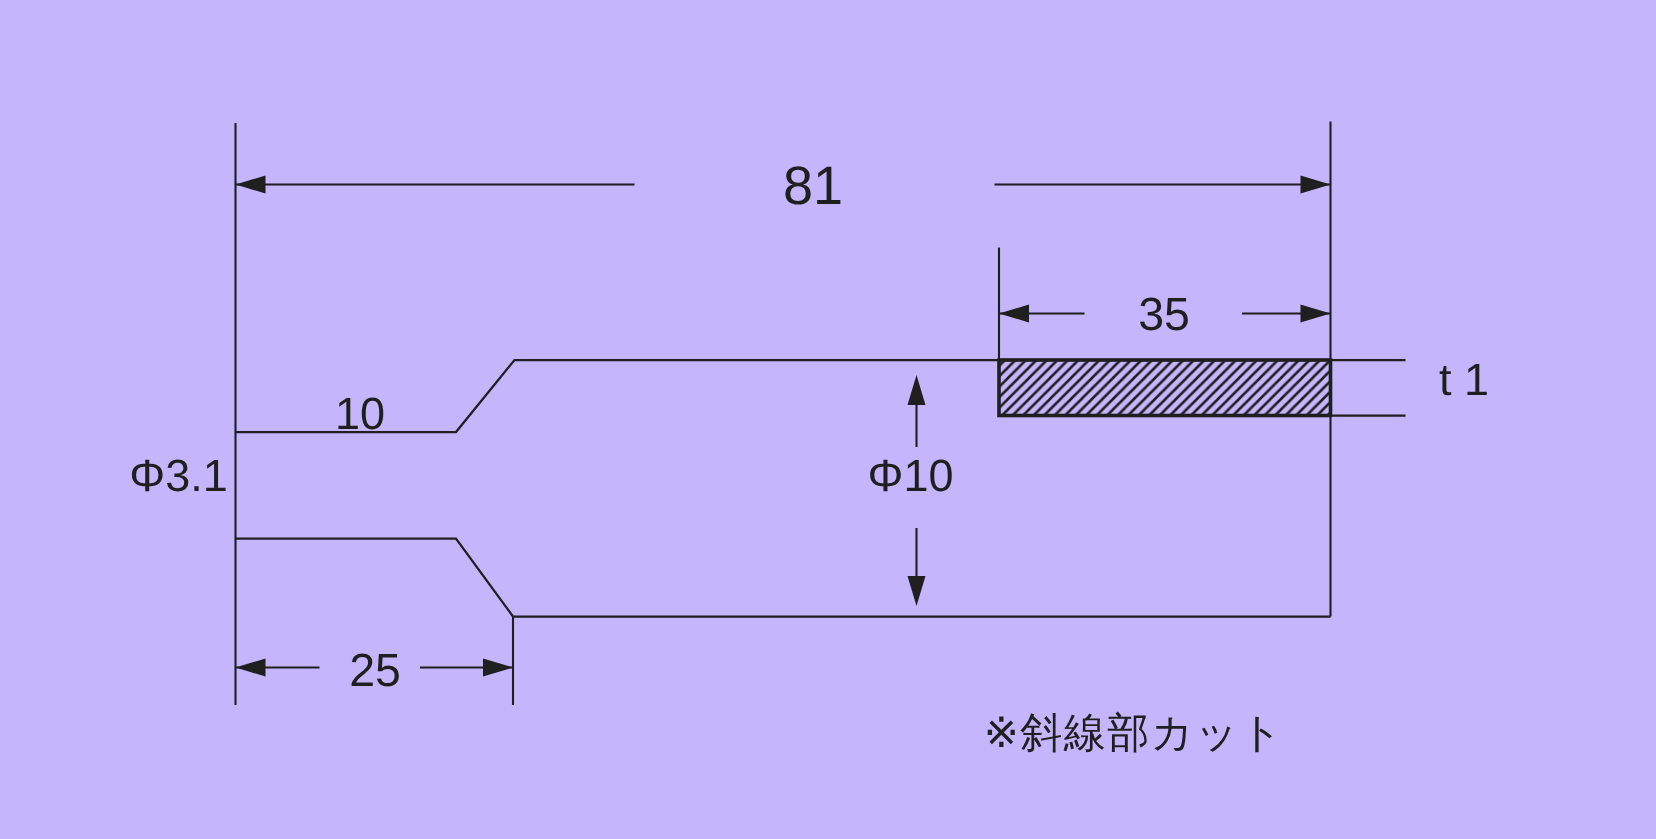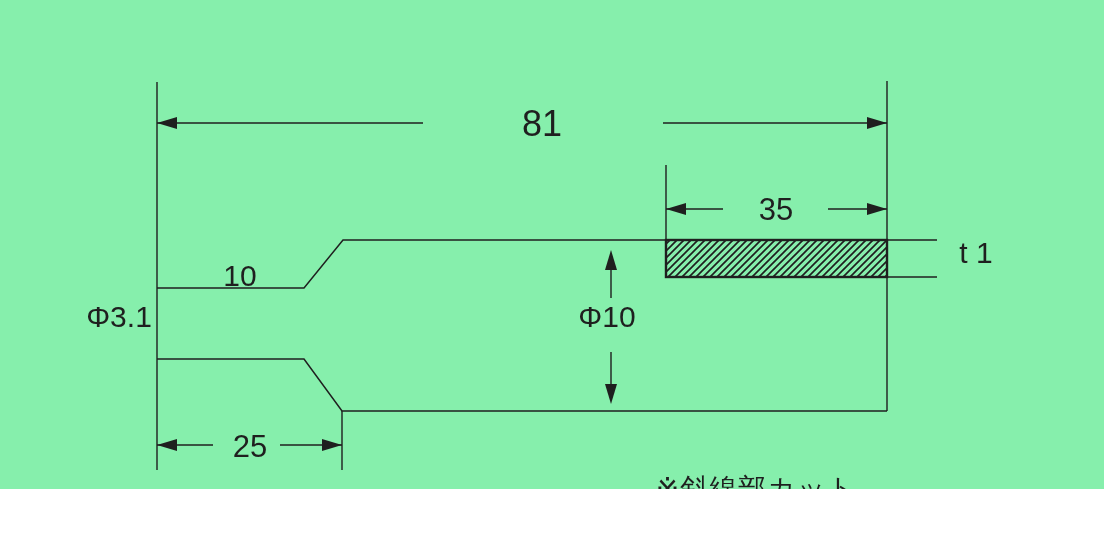--- a/index.html
+++ b/index.html
@@ -3,22 +3,22 @@
 <meta charset="utf-8">
 <style>
   html, body {
     margin: 0;
     padding: 0;
     background: #ffffff;
   }
   .canvas {
     position: relative;
     width: 1104px;
-    height: 489px;
-    background: #86efac;
+    height: 559px;
+    background: #c4b5fd;
     overflow: hidden;
   }
   svg {
     display: block;
   }
   .ln {
     stroke: #1f1f1f;
     stroke-width: 1.5;
     fill: none;
   }

